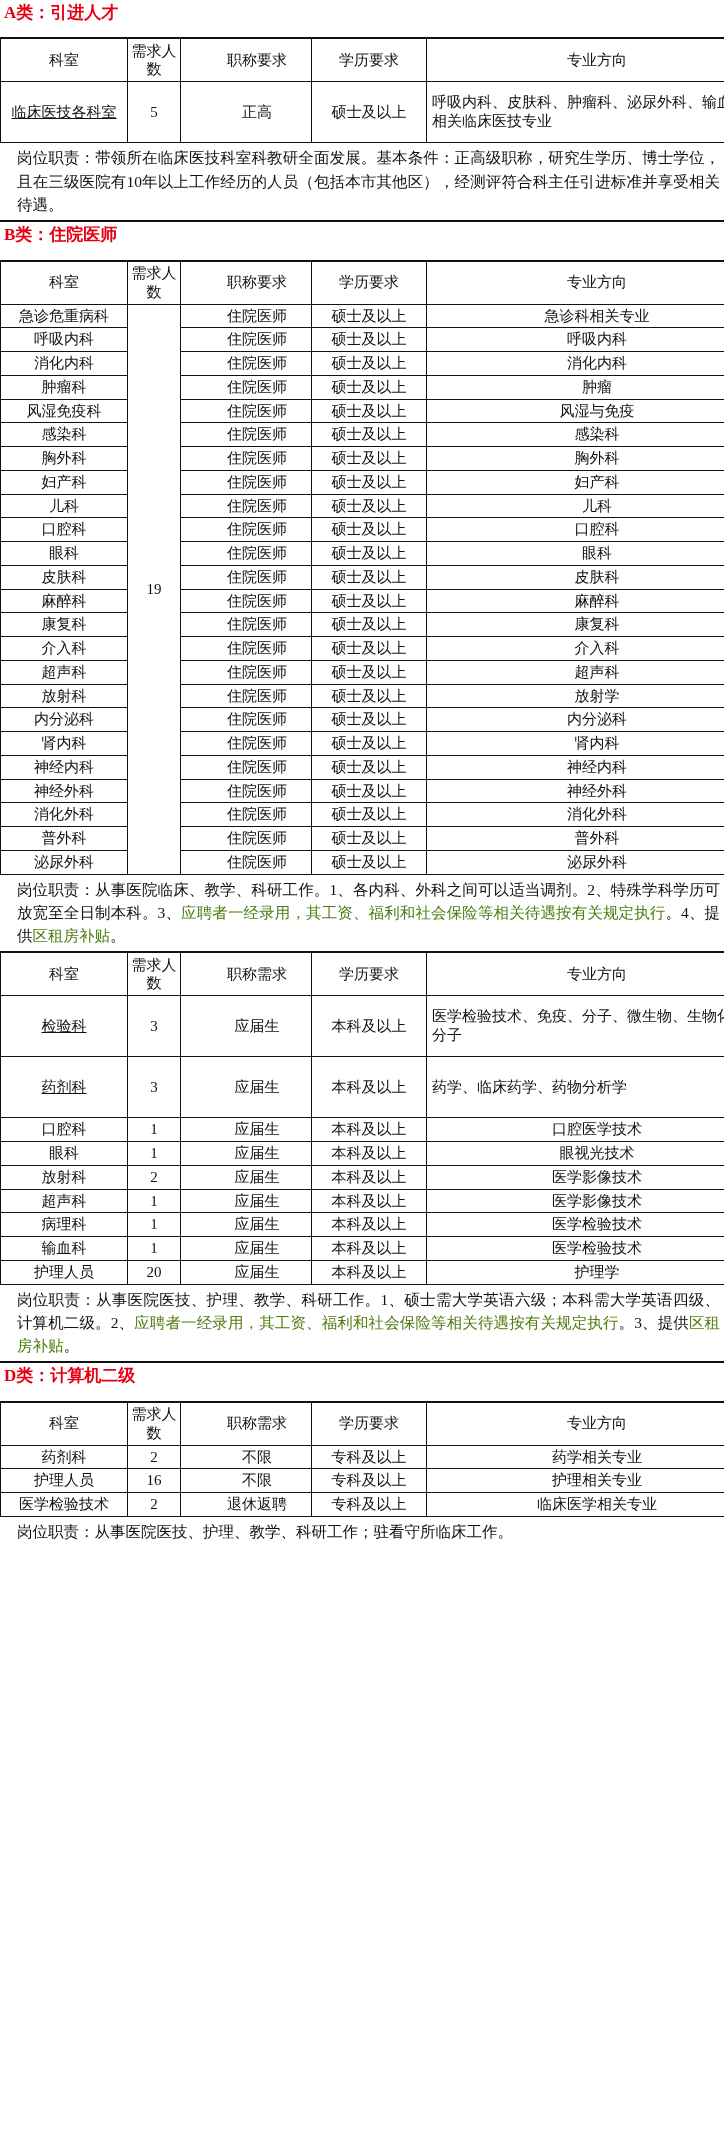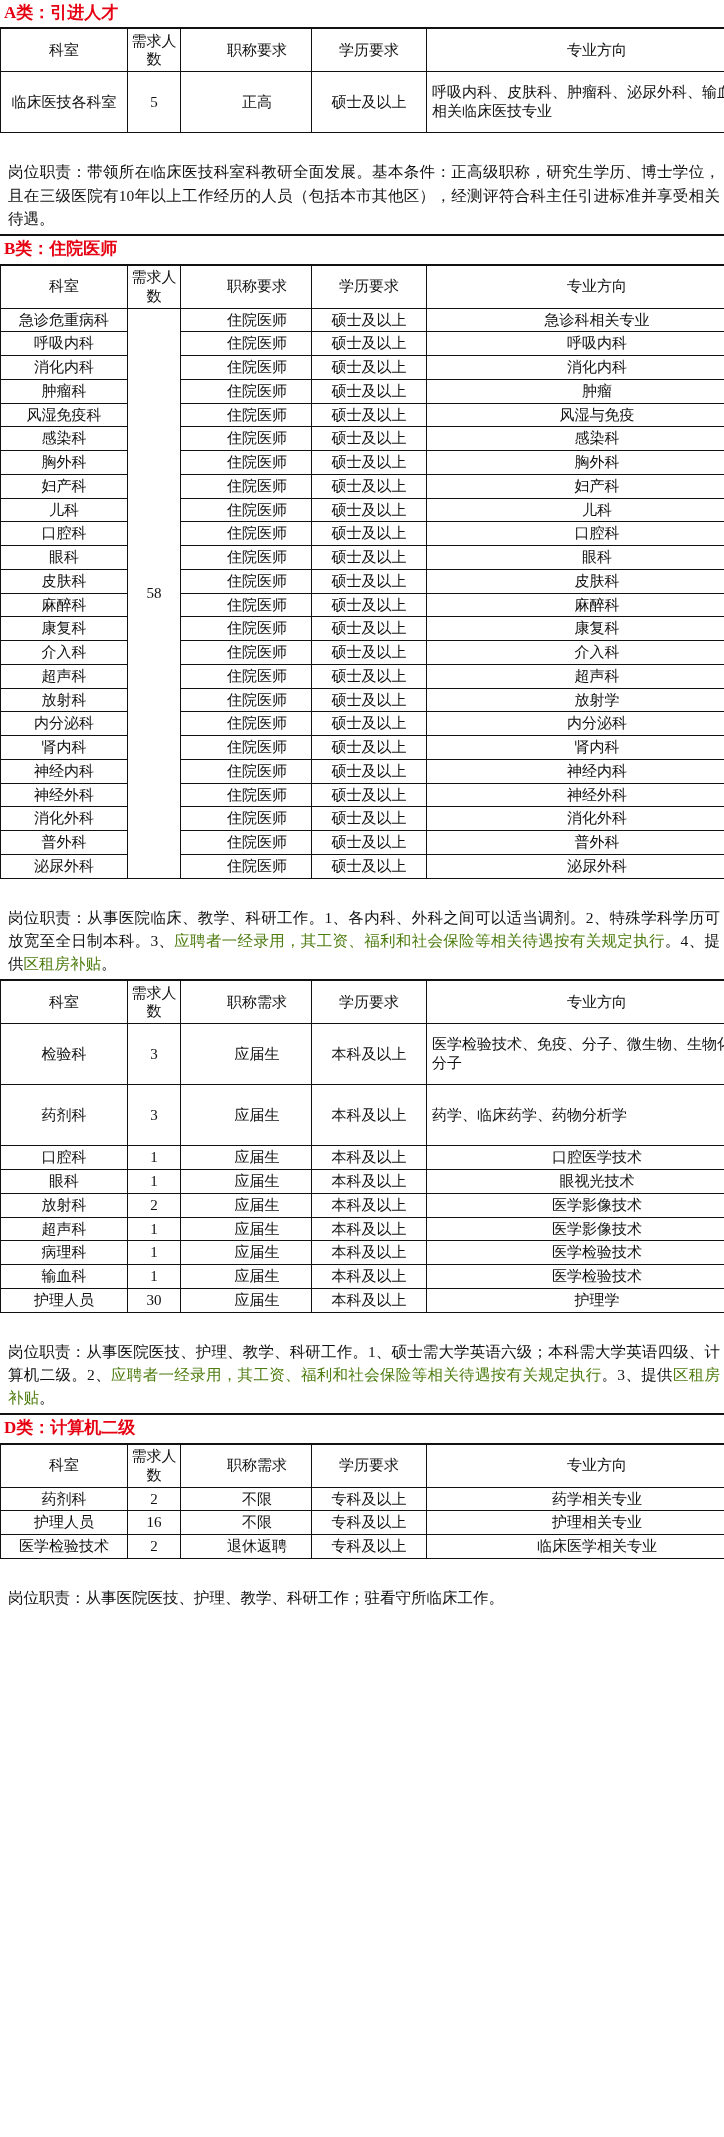--- a/index.html
+++ b/index.html
@@ -6,21 +6,21 @@
   body{
     width:724px;
     font-family:"Liberation Serif","DejaVu Serif",serif;
     color:#111;
     -webkit-font-smoothing:none;
   }
   .page{width:724px;position:relative;}
   .section-title{
     font-size:17px;
     font-weight:bold;
-    padding:3px 4px 4px 4px;
+    padding:3px 4px 14px 4px;
     line-height:1.2;
     border-bottom:1px solid #111;
     border-top:1px solid #111;
   }
   .section-title.first{border-top:none;}
   .red{color:#e60012;}
   table{
     border-collapse:collapse;
     width:724px;
     table-layout:fixed;
@@ -35,28 +35,27 @@
   }
   .hdr td{height:38px;}
   .col1{width:122px;}
   .col2{width:48px;}
   .col3{width:104px;padding-left:24px;}
   .col4{width:110px;}
   .col5{width:336px;}
   .note{
     font-size:15.5px;
     line-height:1.5;
-    padding:3px 4px 4px 8px;
+    padding:3px 4px 4px 17px;
     border-bottom:1px solid #111;
     text-align:justify;
     text-justify:inter-ideograph;
-    margin-top:24px;
   }
   .note .em{color:#4d7c0f;font-weight:normal;}
-  .tall-cell{height:56px;}
+  .tall-cell{height:56px;text-decoration:underline;}
   .multi{font-size:15px;line-height:1.3;text-align:left;padding-left:5px;padding-right:5px;}
   .lastnote{border-bottom:none;}
 </style>
 </head>
 <body>
 
 <div class="page">
 
   <div class="section-title first">
     <span class="red">A类：</span><span class="red">引进人才</span>
@@ -93,21 +92,21 @@
       <td class="col1">科室</td>
       <td class="col2">需求人数</td>
       <td class="col3">职称要求</td>
       <td class="col4">学历要求</td>
       <td class="col5">专业方向</td>
     </tr>
     </tbody>
       <tbody id="tbody-b">
         <tr>
           <td class="col1">急诊危重病科</td>
-          <td class="col2" rowspan="24">58</td>
+          <td class="col2" rowspan="24">19</td>
           <td class="col3">住院医师</td>
           <td class="col4">硕士及以上</td>
           <td class="col5">急诊科相关专业</td>
         </tr>
         <tr>
           <td class="col1">呼吸内科</td>
           <td class="col3">住院医师</td>
           <td class="col4">硕士及以上</td>
           <td class="col5">呼吸内科</td>
         </tr>
@@ -311,21 +310,21 @@
         </tr>
         <tr>
           <td class="col1">输血科</td>
           <td class="col2">1</td>
           <td class="col3">应届生</td>
           <td class="col4">本科及以上</td>
           <td class="col5">医学检验技术</td>
         </tr>
         <tr>
           <td class="col1">护理人员</td>
-          <td class="col2">30</td>
+          <td class="col2">20</td>
           <td class="col3">应届生</td>
           <td class="col4">本科及以上</td>
           <td class="col5">护理学</td>
         </tr>
       </tbody>
   </table>
 
   <div class="note" id="note-c"><span>岗位职责：从事医院医技、护理、教学、科研工作。1、硕士需大学英语六级；本科需大学英语四级、计算机二级。2、</span><span class="em">应聘者一经录用，其工资、福利和社会保险等相关待遇按有关规定执行</span><span>。3、提供</span><span class="em">区租房补贴</span><span>。</span></div>
 
   <div class="section-title">

